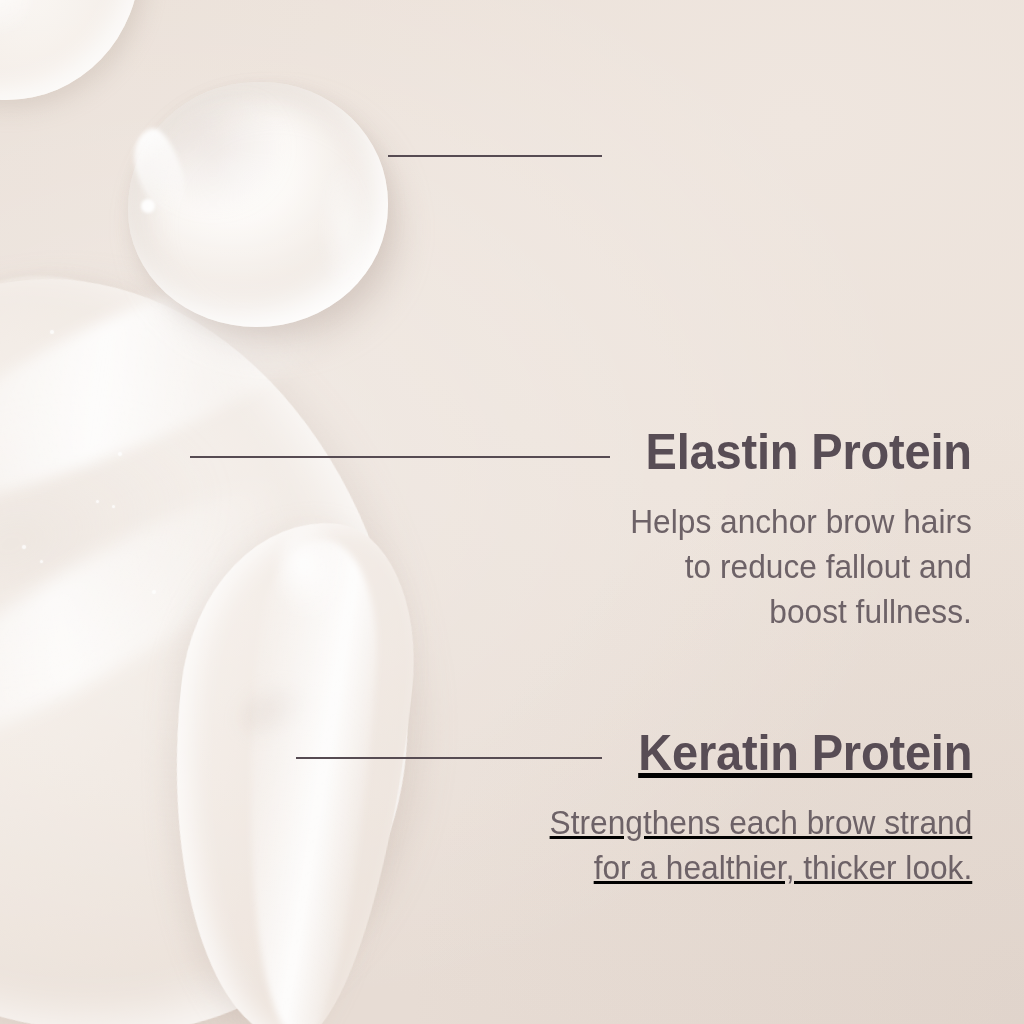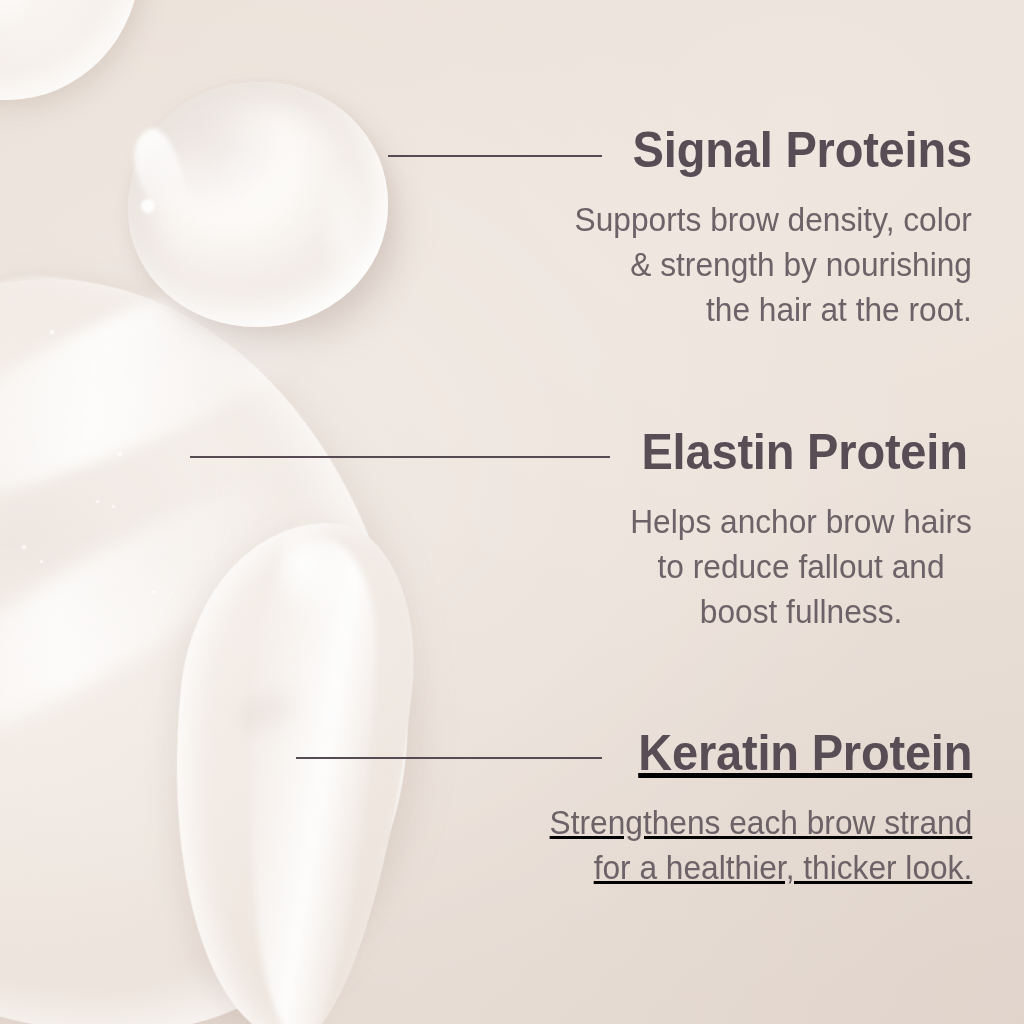--- a/index.html
+++ b/index.html
@@ -302,21 +302,21 @@
   .leader {
     position: absolute;
     height: 0;
     border-top: 2px solid #564b52;
   }
   #leader-1 { left: 388px; top: 155px; width: 214px; }
   #leader-2 { left: 190px; top: 456px; width: 420px; }
   #leader-3 { left: 296px; top: 757px; width: 306px; }
 
   #block-1 { top: 125px; }
-  #block-2 { top: 427px; text-align: center; }
+  #block-2 { top: 427px; }
   #block-3 { top: 728px; text-decoration: underline; }
 </style>
 </head>
 <body>
 
 <div id="canvas">
 
   <div class="bg-layer" id="bg-base"></div>
 
   <div id="blob-corner"></div>
@@ -347,26 +347,20 @@
   <div class="bubble" style="left:22px;  top:545px; width:4px; height:4px;"></div>
   <div class="bubble" style="left:40px;  top:560px; width:3px; height:3px;"></div>
   <div class="bubble" style="left:152px; top:590px; width:4px; height:4px;"></div>
   <div class="bubble" style="left:50px;  top:330px; width:4px; height:4px;"></div>
 
   <div class="bg-layer" id="bg-vignette"></div>
 
   <div id="content">
 
     <div class="leader" id="leader-1"></div>
-    <div class="callout" id="block-1">
-      <h2 class="callout-heading">Signal Proteins</h2>
-      <p class="callout-body">Supports brow density, color
-&amp; strength by nourishing
-the hair at the root.</p>
-    </div>
 
     <div class="leader" id="leader-2"></div>
     <div class="callout" id="block-2">
       <h2 class="callout-heading">Elastin Protein</h2>
       <p class="callout-body">Helps anchor brow hairs
 to reduce fallout and
 boost fullness.</p>
     </div>
 
     <div class="leader" id="leader-3"></div>

